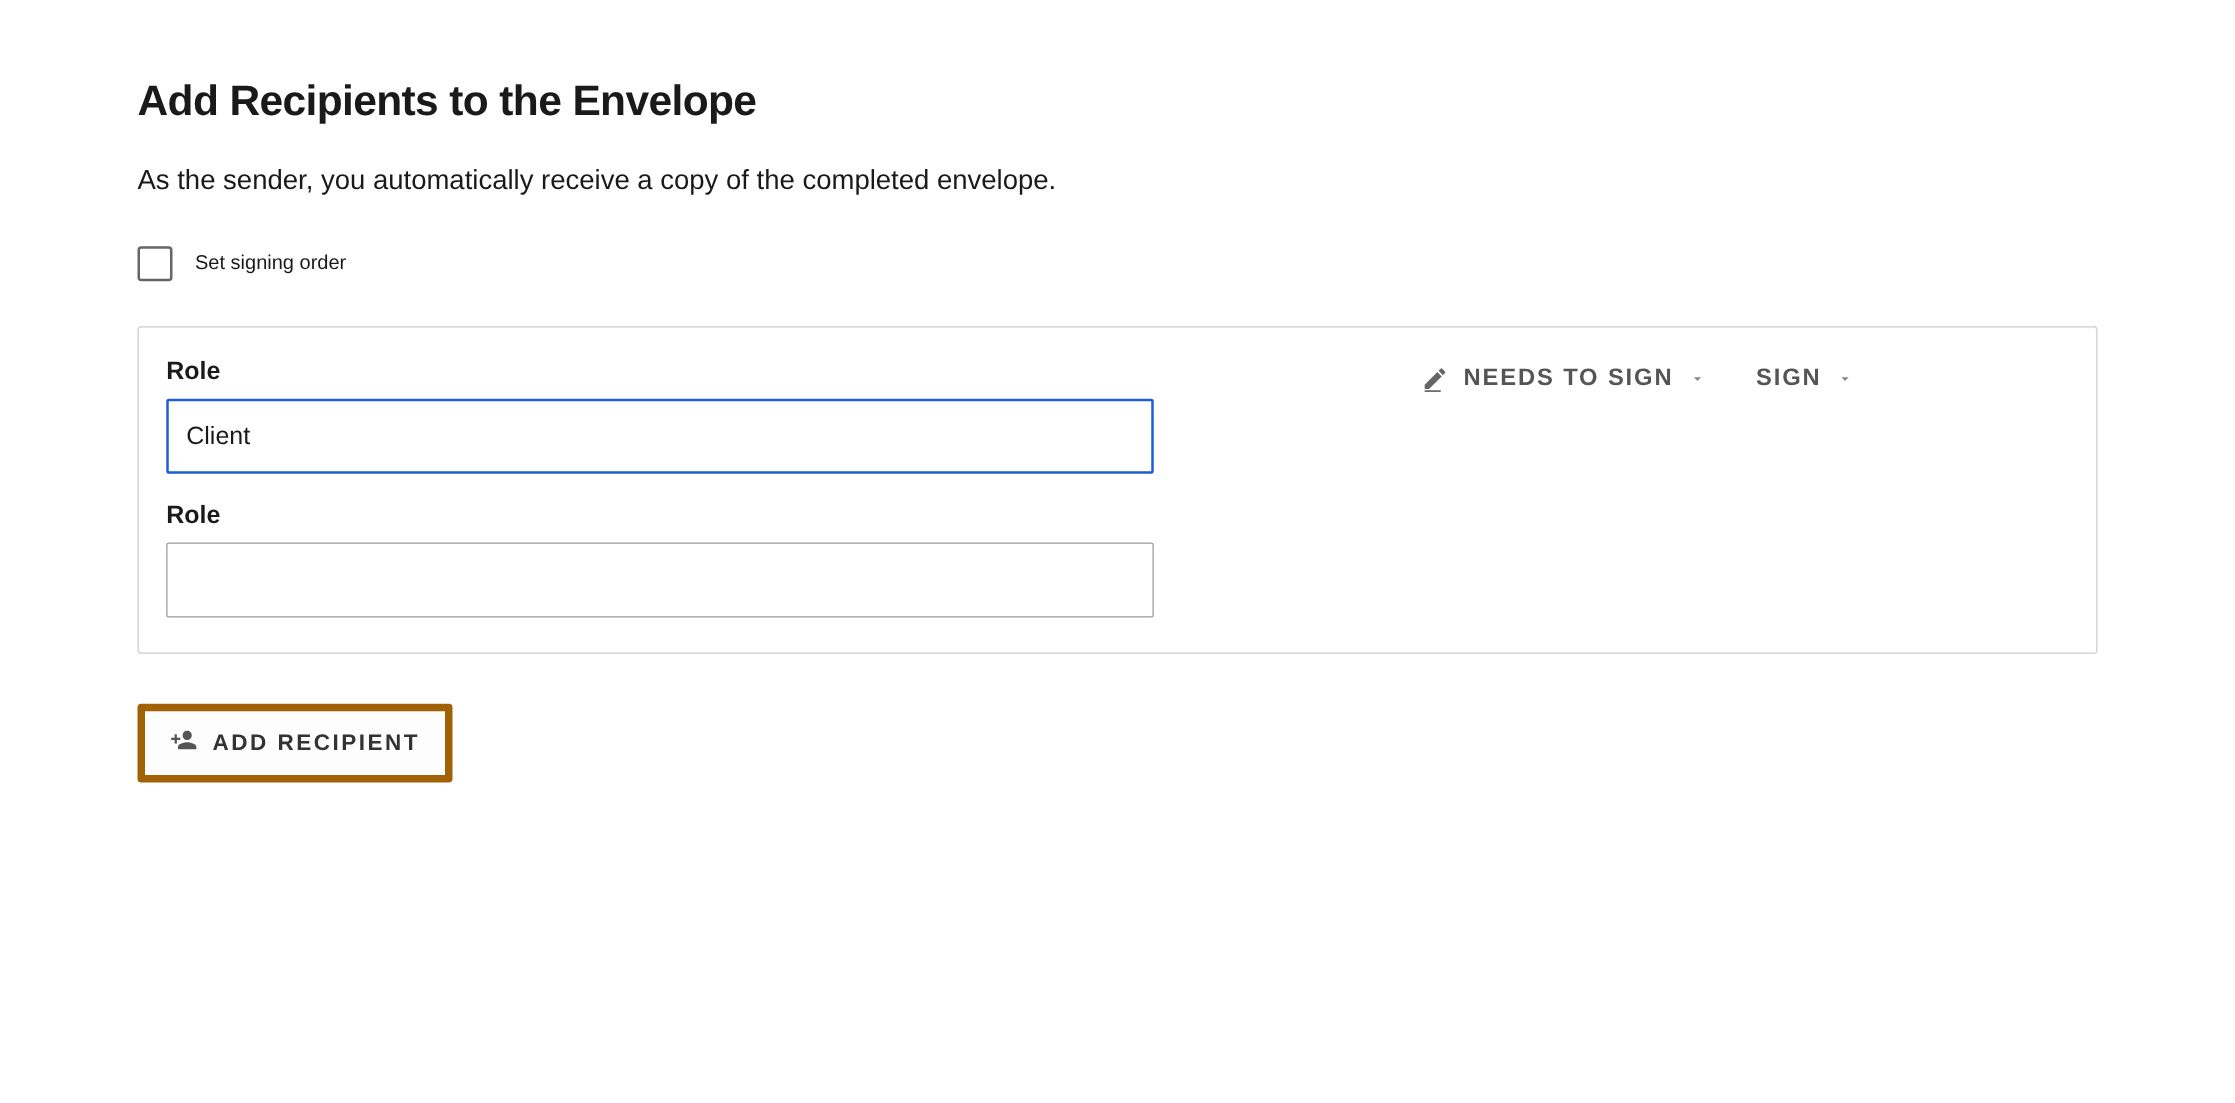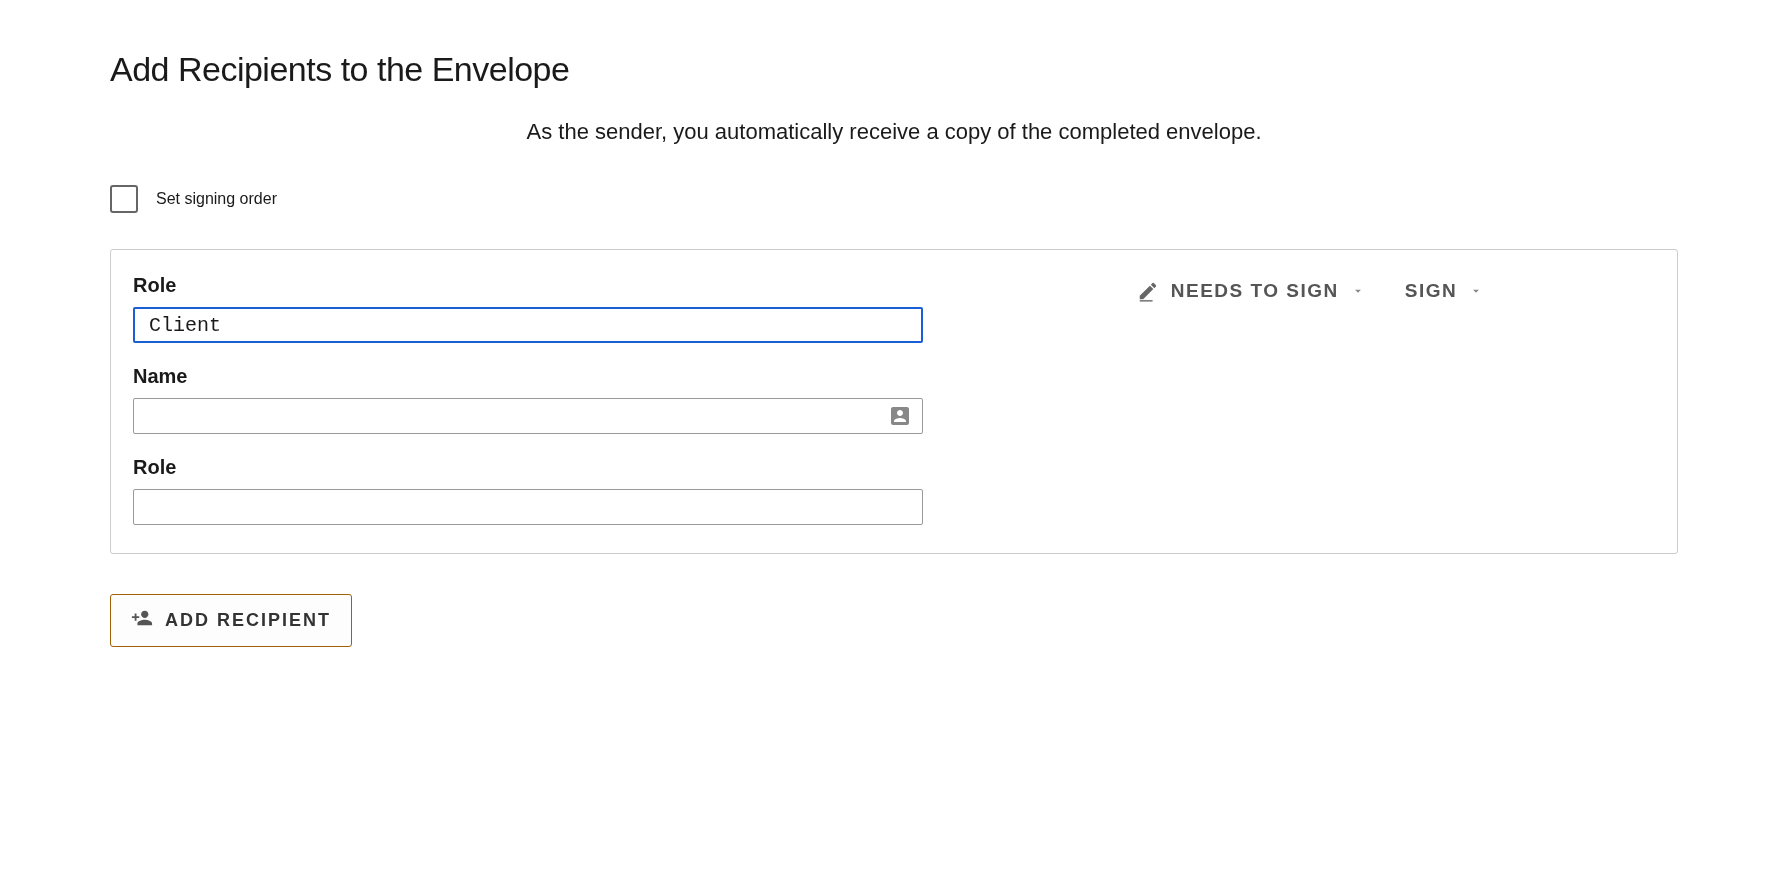--- a/index.html
+++ b/index.html
@@ -8,31 +8,31 @@
       padding: 0;
     }
     body {
       font-family: -apple-system, BlinkMacSystemFont, "Segoe UI", Helvetica, Arial, sans-serif;
       background: #ffffff;
       padding: 50px 110px;
       color: #1a1a1a;
     }
     .page-title {
       font-size: 34px;
-      font-weight: 400;
+      font-weight: 700;
       letter-spacing: -0.5px;
       margin-bottom: 30px;
       color: #1a1a1a;
+      margin-top: 12px;
     }
     .page-subtitle {
       font-size: 22px;
       color: #1a1a1a;
       margin-bottom: 40px;
       font-weight: 400;
-      text-align: center;
     }
     .signing-order-row {
       display: flex;
       align-items: center;
       gap: 18px;
       margin-bottom: 36px;
     }
     .checkbox {
       width: 28px;
       height: 28px;
@@ -72,28 +72,27 @@
     }
     .field-label {
       font-size: 20px;
       font-weight: 700;
       color: #1a1a1a;
       margin-bottom: 10px;
       display: block;
     }
     .text-input {
       width: 100%;
-      height: 36px;
+      height: 60px;
       border: 1px solid #999;
       border-radius: 2px;
       padding: 0 14px;
       font-size: 20px;
       color: #1a1a1a;
       background: #fff;
-      font-family: Liberation Mono, monospace;
     }
     .text-input.focused {
       border: 2px solid #1a5fd6;
       outline: none;
     }
     .name-input-wrapper {
       position: relative;
       width: 100%;
     }
     .contact-icon-box {
@@ -123,21 +122,21 @@
       align-items: center;
     }
     .caret-down {
       display: inline-flex;
     }
     .add-recipient-btn {
       margin-top: 40px;
       display: inline-flex;
       align-items: center;
       gap: 12px;
-      border: 1px solid #a16207;
+      border: 6px solid #a16207;
       border-radius: 3px;
       background: #fdfdfd;
       padding: 12px 20px;
       font-size: 18px;
       font-weight: 600;
       letter-spacing: 2px;
       color: #333;
       cursor: pointer;
     }
   </style>
@@ -156,31 +155,20 @@
 </div>
 
 <div class="recipient-card">
   <div class="form-column">
 
     <div class="field-group">
       <label class="field-label">Role</label>
       <input type="text" class="text-input focused" value="Client" style="">
     </div>
 
-    <div class="field-group">
-      <label class="field-label">Name</label>
-      <div class="name-input-wrapper">
-        <input type="text" class="text-input" value="" style="">
-        <span class="contact-icon-box">
-          <svg width="24" height="24" viewBox="0 0 24 24" fill="#888">
-            <path d="M19 3H5c-1.1 0-2 .9-2 2v14c0 1.1.9 2 2 2h14c1.1 0 2-.9 2-2V5c0-1.1-.9-2-2-2zm-7 3c1.66 0 3 1.34 3 3s-1.34 3-3 3-3-1.34-3-3 1.34-3 3-3zm6 12H6v-1c0-2 4-3.1 6-3.1s6 1.1 6 3.1v1z"></path>
-          </svg>
-        </span>
-      </div>
-    </div>
 
     <div class="field-group">
       <label class="field-label">Role</label>
       <input type="text" class="text-input" value="" style="">
     </div>
 
   </div>
 
   <div class="actions-column">
     <div class="action-dropdown">

